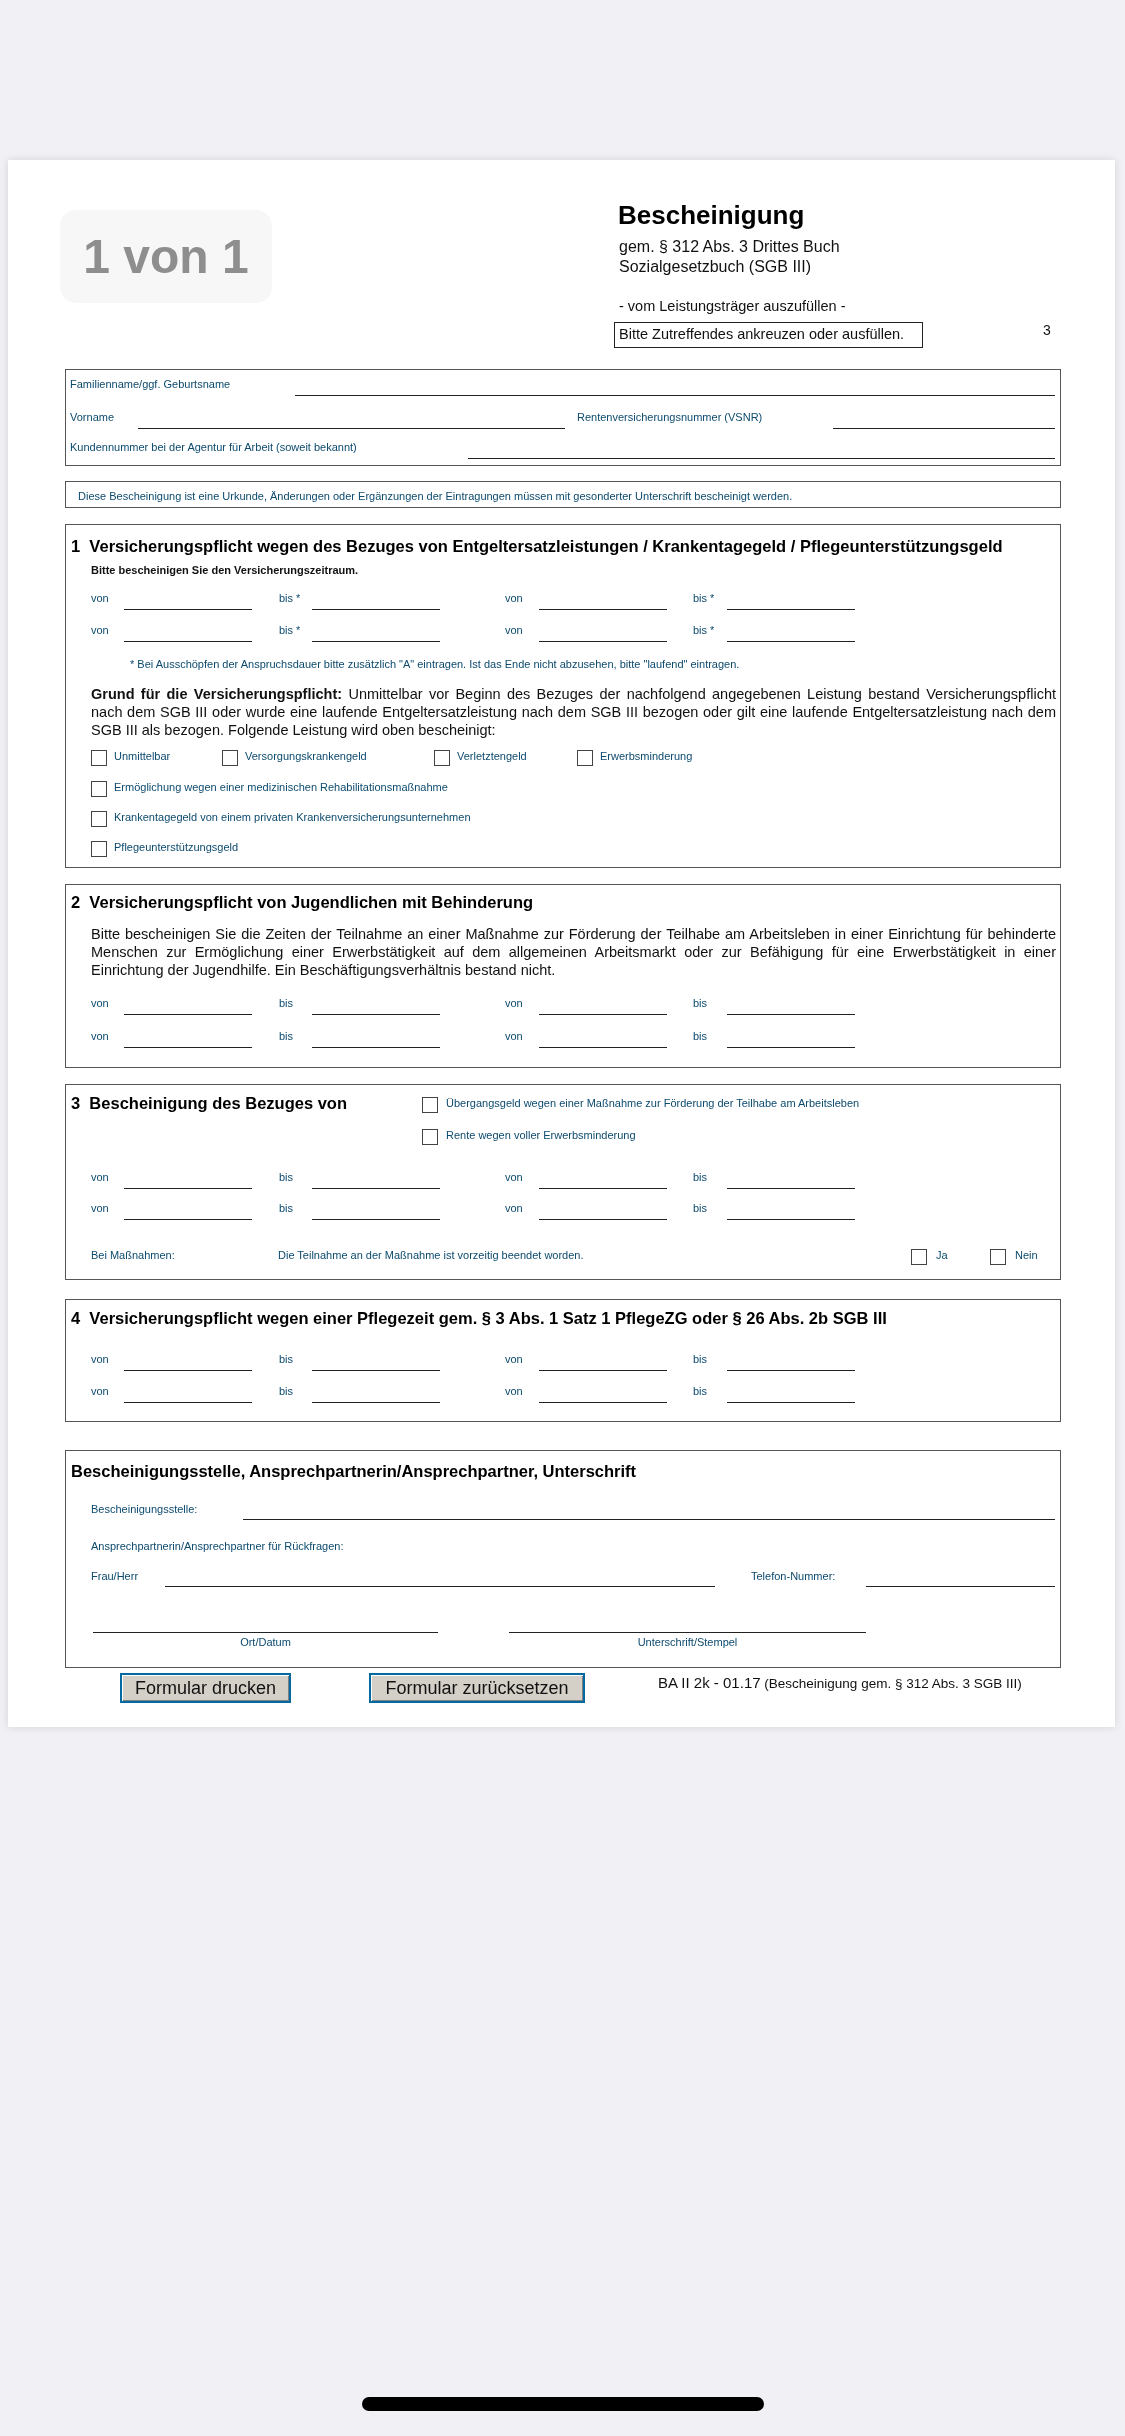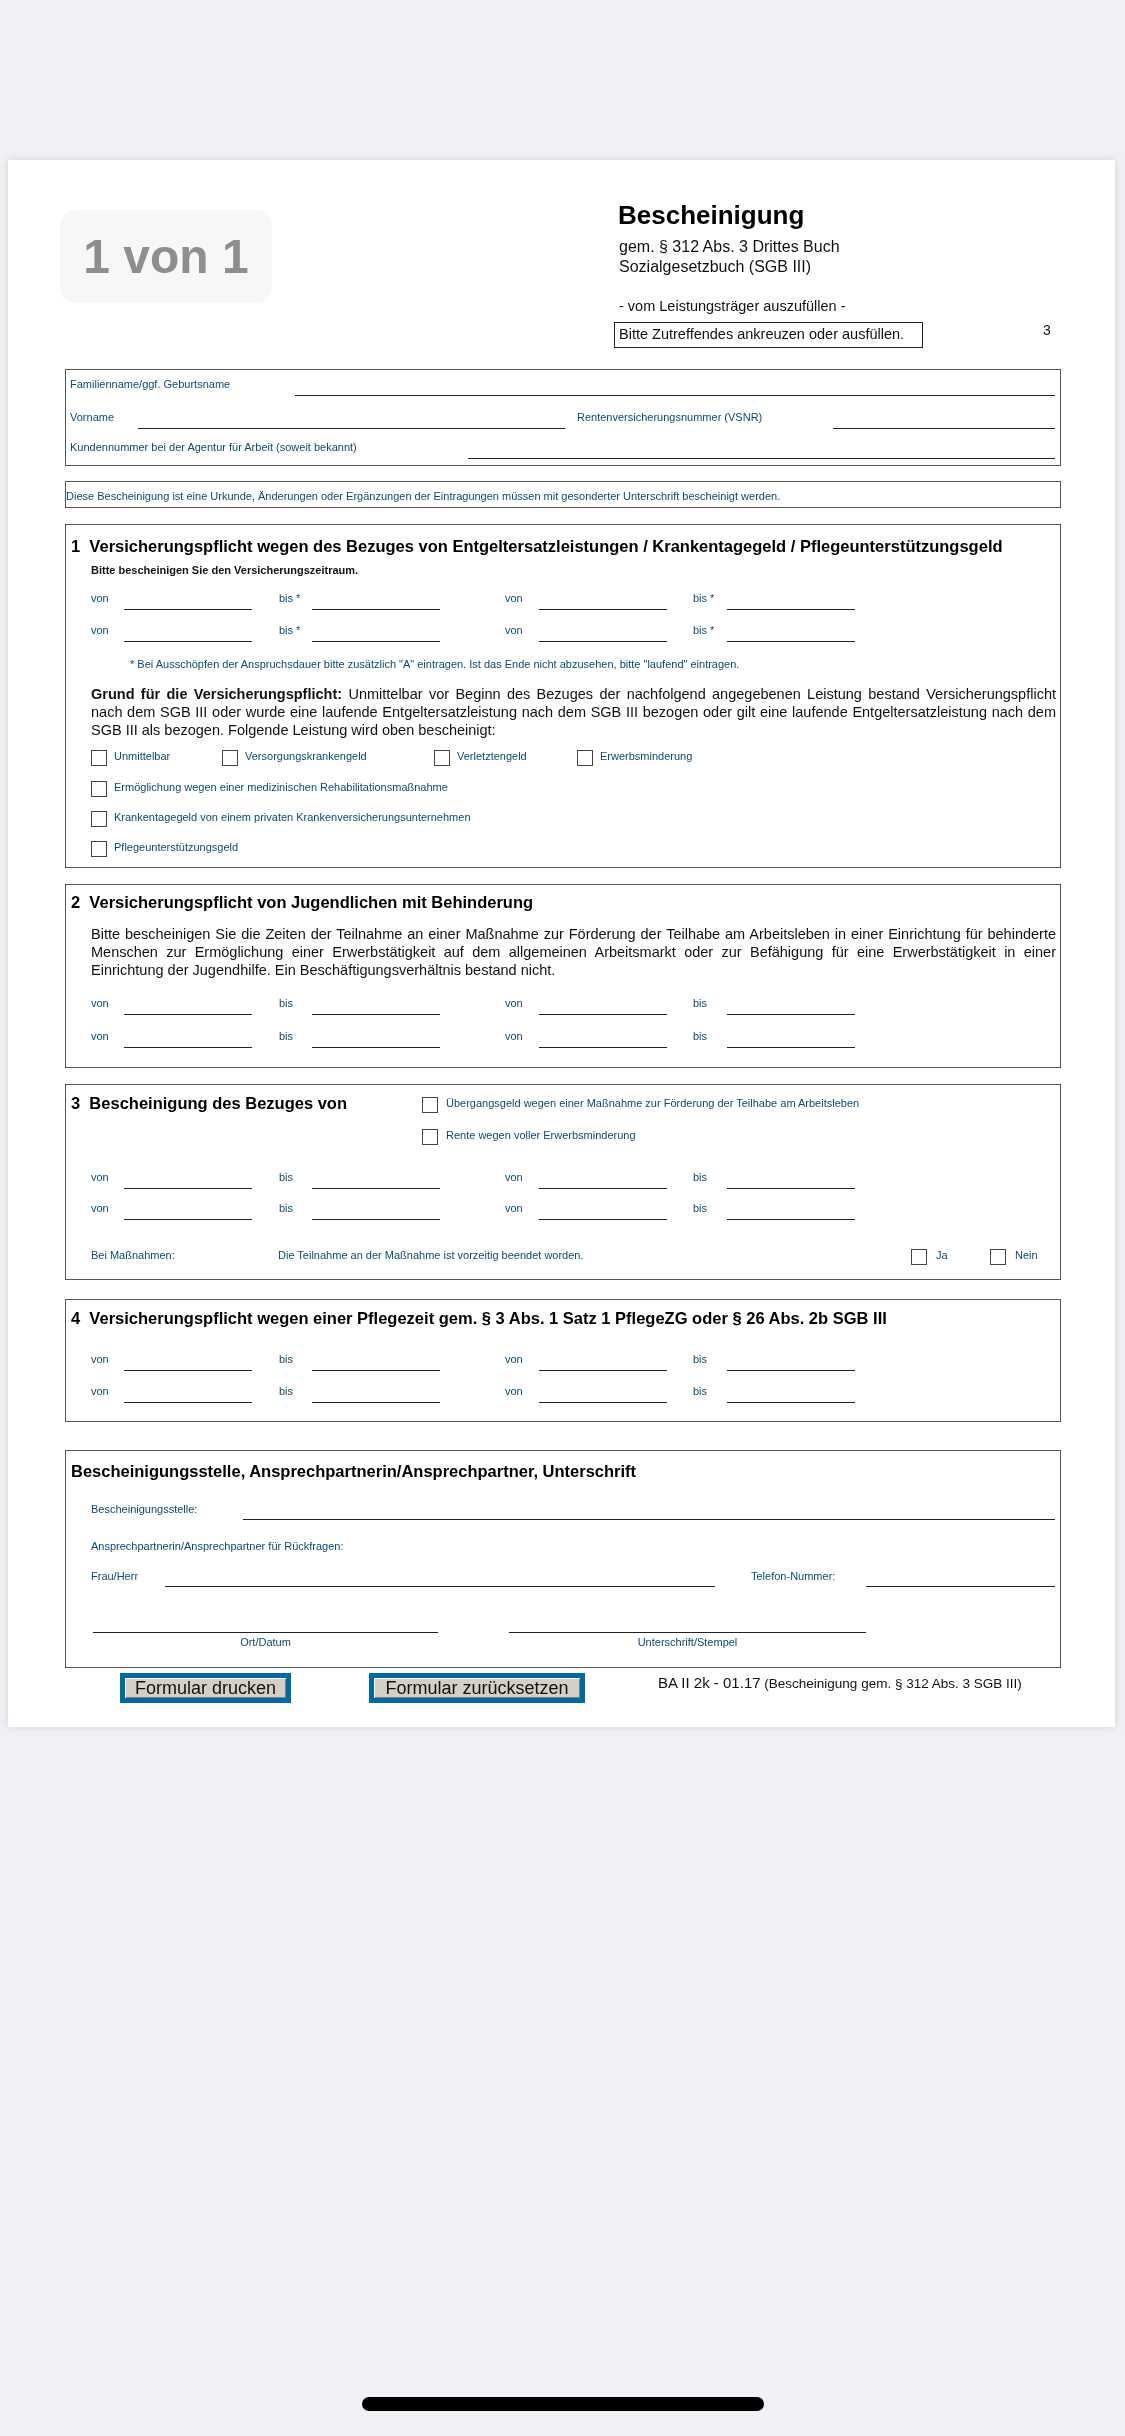--- a/index.html
+++ b/index.html
@@ -13,21 +13,21 @@
            align-items: center; justify-content: center; letter-spacing: 0px; }
   .title { font-size: 26px; font-weight: bold; color: #000; }
   .sub { font-size: 16px; color: #111; line-height: 20px; }
   .small { font-size: 14px; color: #111; white-space: nowrap; }
   .txt { font-size: 11px; color: #0c4a6e; white-space: nowrap; }
   .box { position: absolute; border: 1.5px solid #555; }
   .line { position: absolute; height: 1px; border-bottom: 1.2px solid #222; }
   .h { font-size: 16.5px; font-weight: bold; color: #000; white-space: nowrap; }
   .para { font-size: 14.5px; color: #111; line-height: 18px; text-align: justify; text-align-last: left; }
   .cb { position: absolute; width: 16px; height: 16px; border: 1.2px solid #444; background: #fff; cursor: pointer; }
-  .btn { position: absolute; background: #D4D0C8; border: 5px solid #0369a1; box-shadow: inset 1px 1px 0 #fff, inset -1px -1px 0 #808080;
+  .btn { position: absolute; background: #D4D0C8; border: 2px solid #0369a1; box-shadow: inset 1px 1px 0 #fff, inset -1px -1px 0 #808080;
          font-size: 18px; color: #111; display: flex; align-items: center; justify-content: center; cursor: pointer; }
   .home { position: absolute; left: 362px; top: 2397px; width: 402px; height: 14px; background: #000; border-radius: 7px; }
 </style>
 </head>
 <body>
 
 <div class="page"></div>
 
 <div class="badge">1 von 1</div>
 
@@ -41,21 +41,21 @@
 <div class="box" style="left:65px;top:369px;width:996px;height:97px;"></div>
 <div class="abs txt" style="left:70px;top:378px;">Familienname/ggf. Geburtsname</div>
 <div class="line" style="left:295px;top:395px;width:760px;"></div>
 <div class="abs txt" style="left:70px;top:411px;">Vorname</div>
 <div class="line" style="left:138px;top:428px;width:427px;"></div>
 <div class="abs txt" style="left:577px;top:411px;">Rentenversicherungsnummer (VSNR)</div>
 <div class="line" style="left:833px;top:428px;width:222px;"></div>
 <div class="abs txt" style="left:70px;top:441px;">Kundennummer bei der Agentur für Arbeit (soweit bekannt)</div>
 <div class="line" style="left:468px;top:458px;width:587px;"></div>
 
-<div class="box" style="left:65px;top:481px;width:996px;height:27px;padding:4px 0;">
+<div class="box" style="left:65px;top:481px;width:996px;height:27px;padding:4px 12px;">
   <span class="txt">Diese Bescheinigung ist eine Urkunde, Änderungen oder Ergänzungen der Eintragungen müssen mit gesonderter Unterschrift bescheinigt werden.</span>
 </div>
 
 <div class="box" style="left:65px;top:524px;width:996px;height:344px;"></div>
 <div class="abs h" style="left:71px;top:537px;"><span>1</span>&nbsp;&nbsp;<span>Versicherungspflicht wegen des Bezuges von Entgeltersatzleistungen / Krankentagegeld / Pflegeunterstützungsgeld</span></div>
 <div class="abs small" style="left:91px;top:564px;font-size:11px;font-weight:bold;">Bitte bescheinigen Sie den Versicherungszeitraum.</div>
 
 <div id="s1-rows">
     <div class="abs txt" style="left: 91px; top: 592px;">von</div>
     <div class="line" style="left: 124px; top: 609px; width: 128px;"></div>

